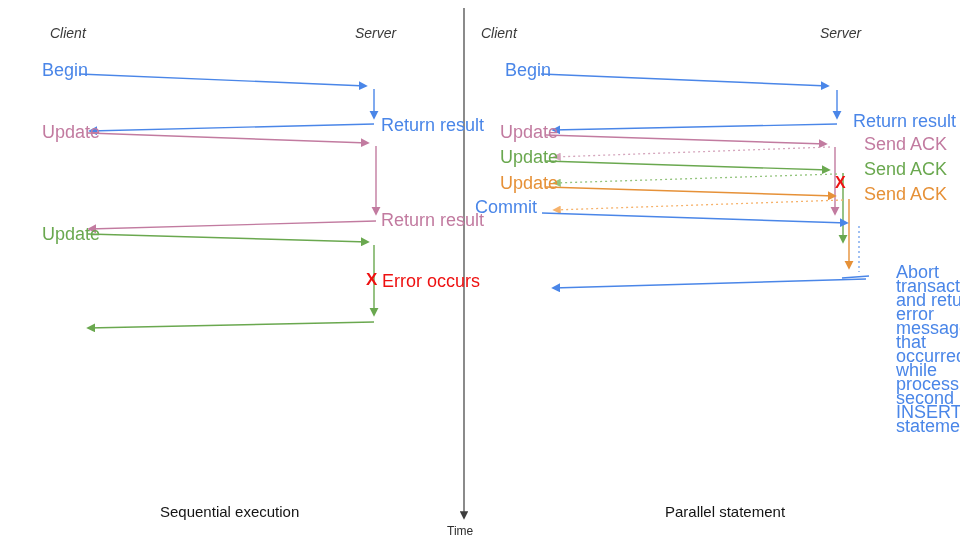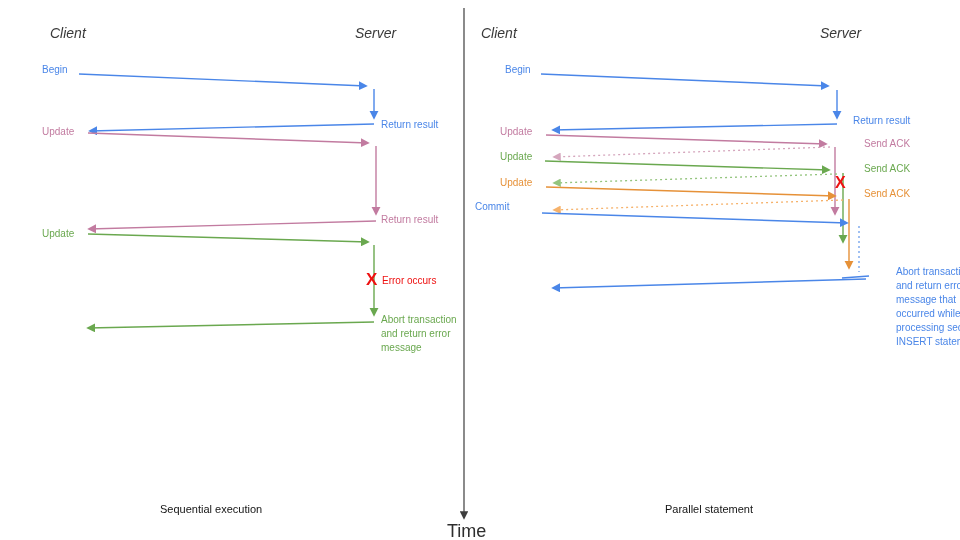--- a/index.html
+++ b/index.html
@@ -1,20 +1,20 @@
 <!DOCTYPE html>
 <html><head>
 <meta charset="utf-8">
 <style>
   html,body{margin:0;padding:0;background:#ffffff;}
   #stage{position:relative;width:960px;height:540px;overflow:hidden;
          font-family:"Liberation Sans",sans-serif;background:#ffffff;padding-left:48px;}
-  .lbl{position:absolute;font-size:10px;line-height:14px;white-space:nowrap;}
+  .lbl{position:absolute;font-size:18px;line-height:14px;white-space:nowrap;}
   .hdr{position:absolute;font-size:14px;font-style:italic;color:#3a3a3a;white-space:nowrap;}
-  .cap{position:absolute;font-size:11px;color:#141414;white-space:nowrap;}
+  .cap{position:absolute;font-size:15px;color:#141414;white-space:nowrap;}
   .wrap{white-space:normal;}
   .blue{color:#4a86e8;} .pink{color:#c27ba0;} .green{color:#6aa84f;}
   .orange{color:#e69138;} .red{color:#ee1111;} .dark{color:#2e2e2e;}
   .xmark{position:absolute;font-size:17px;font-weight:bold;color:#ee1111;line-height:17px;}
   svg{position:absolute;left:0;top:0;}
   .s-blue{stroke:#4a86e8;} .s-pink{stroke:#c27ba0;} .s-green{stroke:#6aa84f;}
   .s-orange{stroke:#e69138;} .s-dark{stroke:#3d3d3d;}
   .s-lblue{stroke:#6d9eeb;} .s-lpink{stroke:#d5a6bd;} .s-lgreen{stroke:#93c47d;}
   .s-lorange{stroke:#f6b26b;}
   .sw{stroke-width:1.4;fill:none;}
@@ -96,21 +96,20 @@
   <div class="lbl blue" style="left:381px;top:118px;">Return result</div>
 
   <div class="lbl pink" style="left:42px;top:125px;">Update</div>
   <div class="lbl pink" style="left:381px;top:213px;">Return result</div>
 
   <div class="lbl green" style="left:42px;top:227px;">Update</div>
 
   <div class="xmark" style="left:366px;top:271px;">X</div>
   <div class="lbl red" style="left:382px;top:274px;">Error occurs</div>
 
-  <div class="lbl green wrap" style="left:381px;top:313px;width:82px;">Abort transaction and return error message</div>
 
   <div class="cap" style="left:160px;top:503px;">Sequential execution</div>
 
   <div class="hdr" style="left:481px;top:25px;">Client</div>
   <div class="hdr" style="left:820px;top:25px;">Server</div>
 
   <div class="lbl blue" style="left:505px;top:63px;">Begin</div>
   <div class="lbl blue" style="left:853px;top:114px;">Return result</div>
 
   <div class="lbl pink" style="left:500px;top:125px;">Update</div>
@@ -123,15 +122,15 @@
   <div class="lbl orange" style="left:864px;top:187px;">Send ACK</div>
 
   <div class="lbl blue" style="left:475px;top:200px;">Commit</div>
 
   <div class="xmark" style="left:835px;top:174px;font-size:16px;">X</div>
 
   <div class="lbl blue wrap" style="left:896px;top:265px;width:86px;">Abort transaction and return error message that occurred while processing second INSERT statement</div>
 
   <div class="cap" style="left:665px;top:503px;">Parallel statement</div>
 
-  <div class="lbl dark" style="left:447px;top:524px;font-size:18px;">Time</div>
+  <div class="lbl dark" style="left:447px;top:524px;font-size:12px;">Time</div>
 
 </div>
 
 </body></html>

